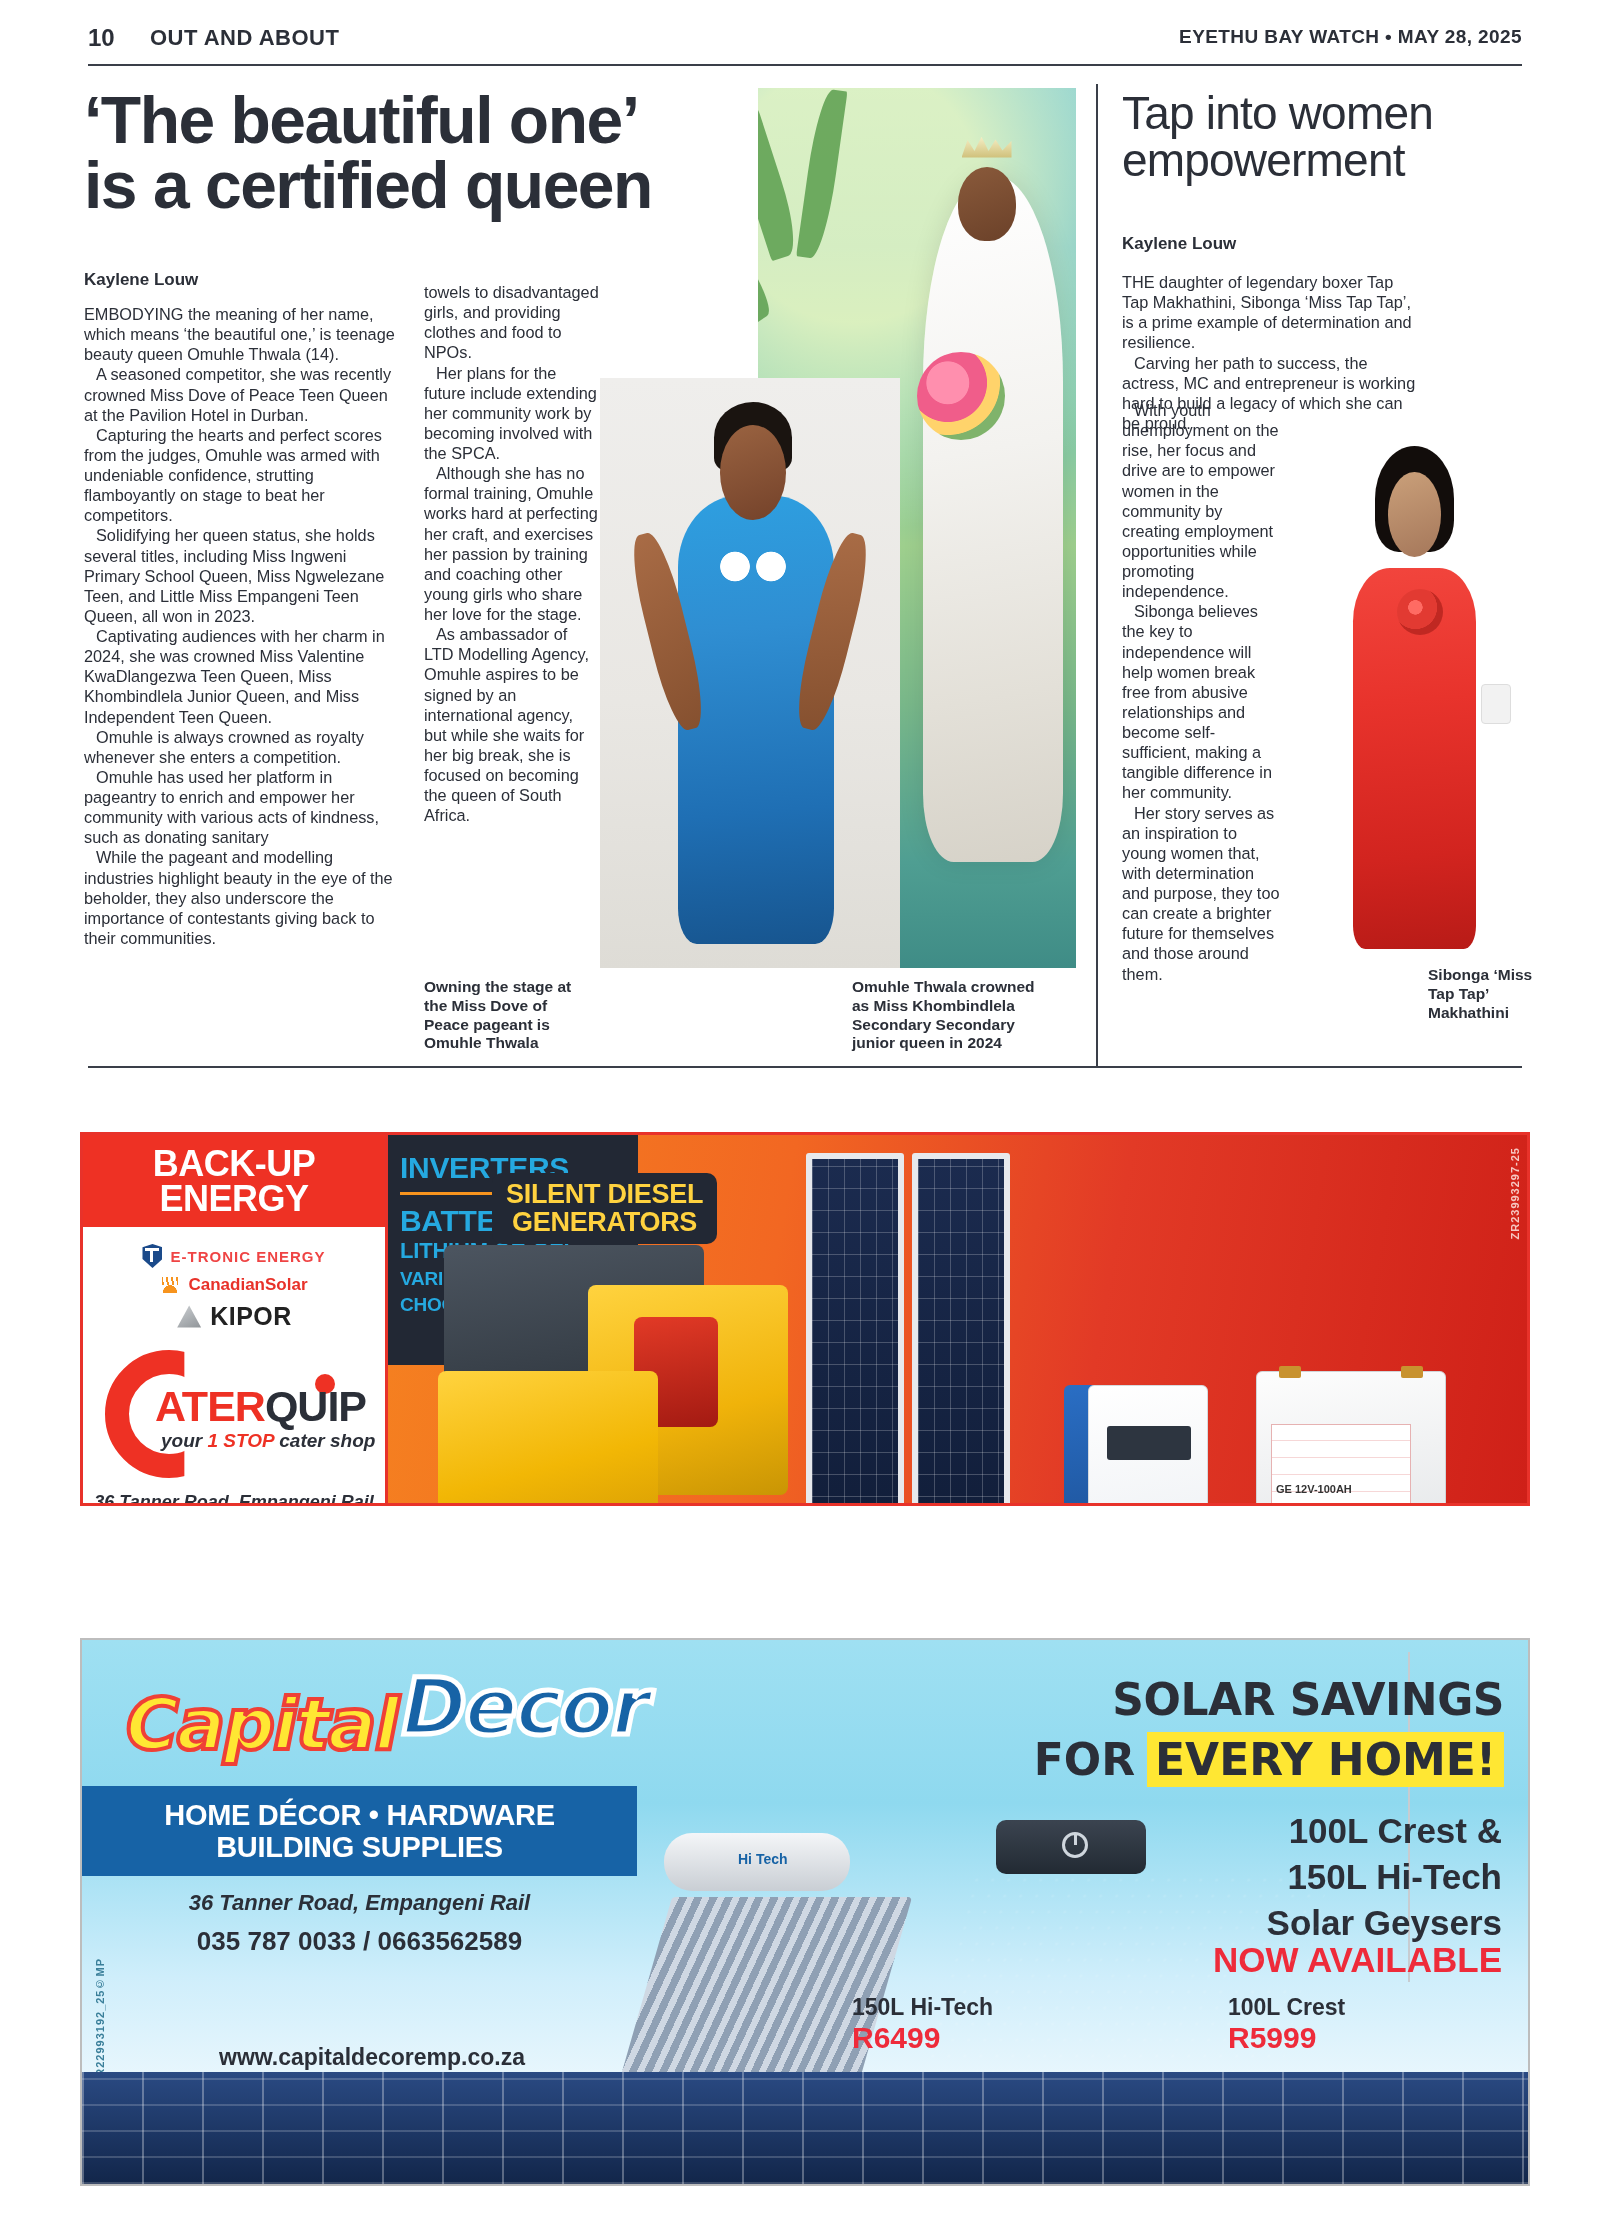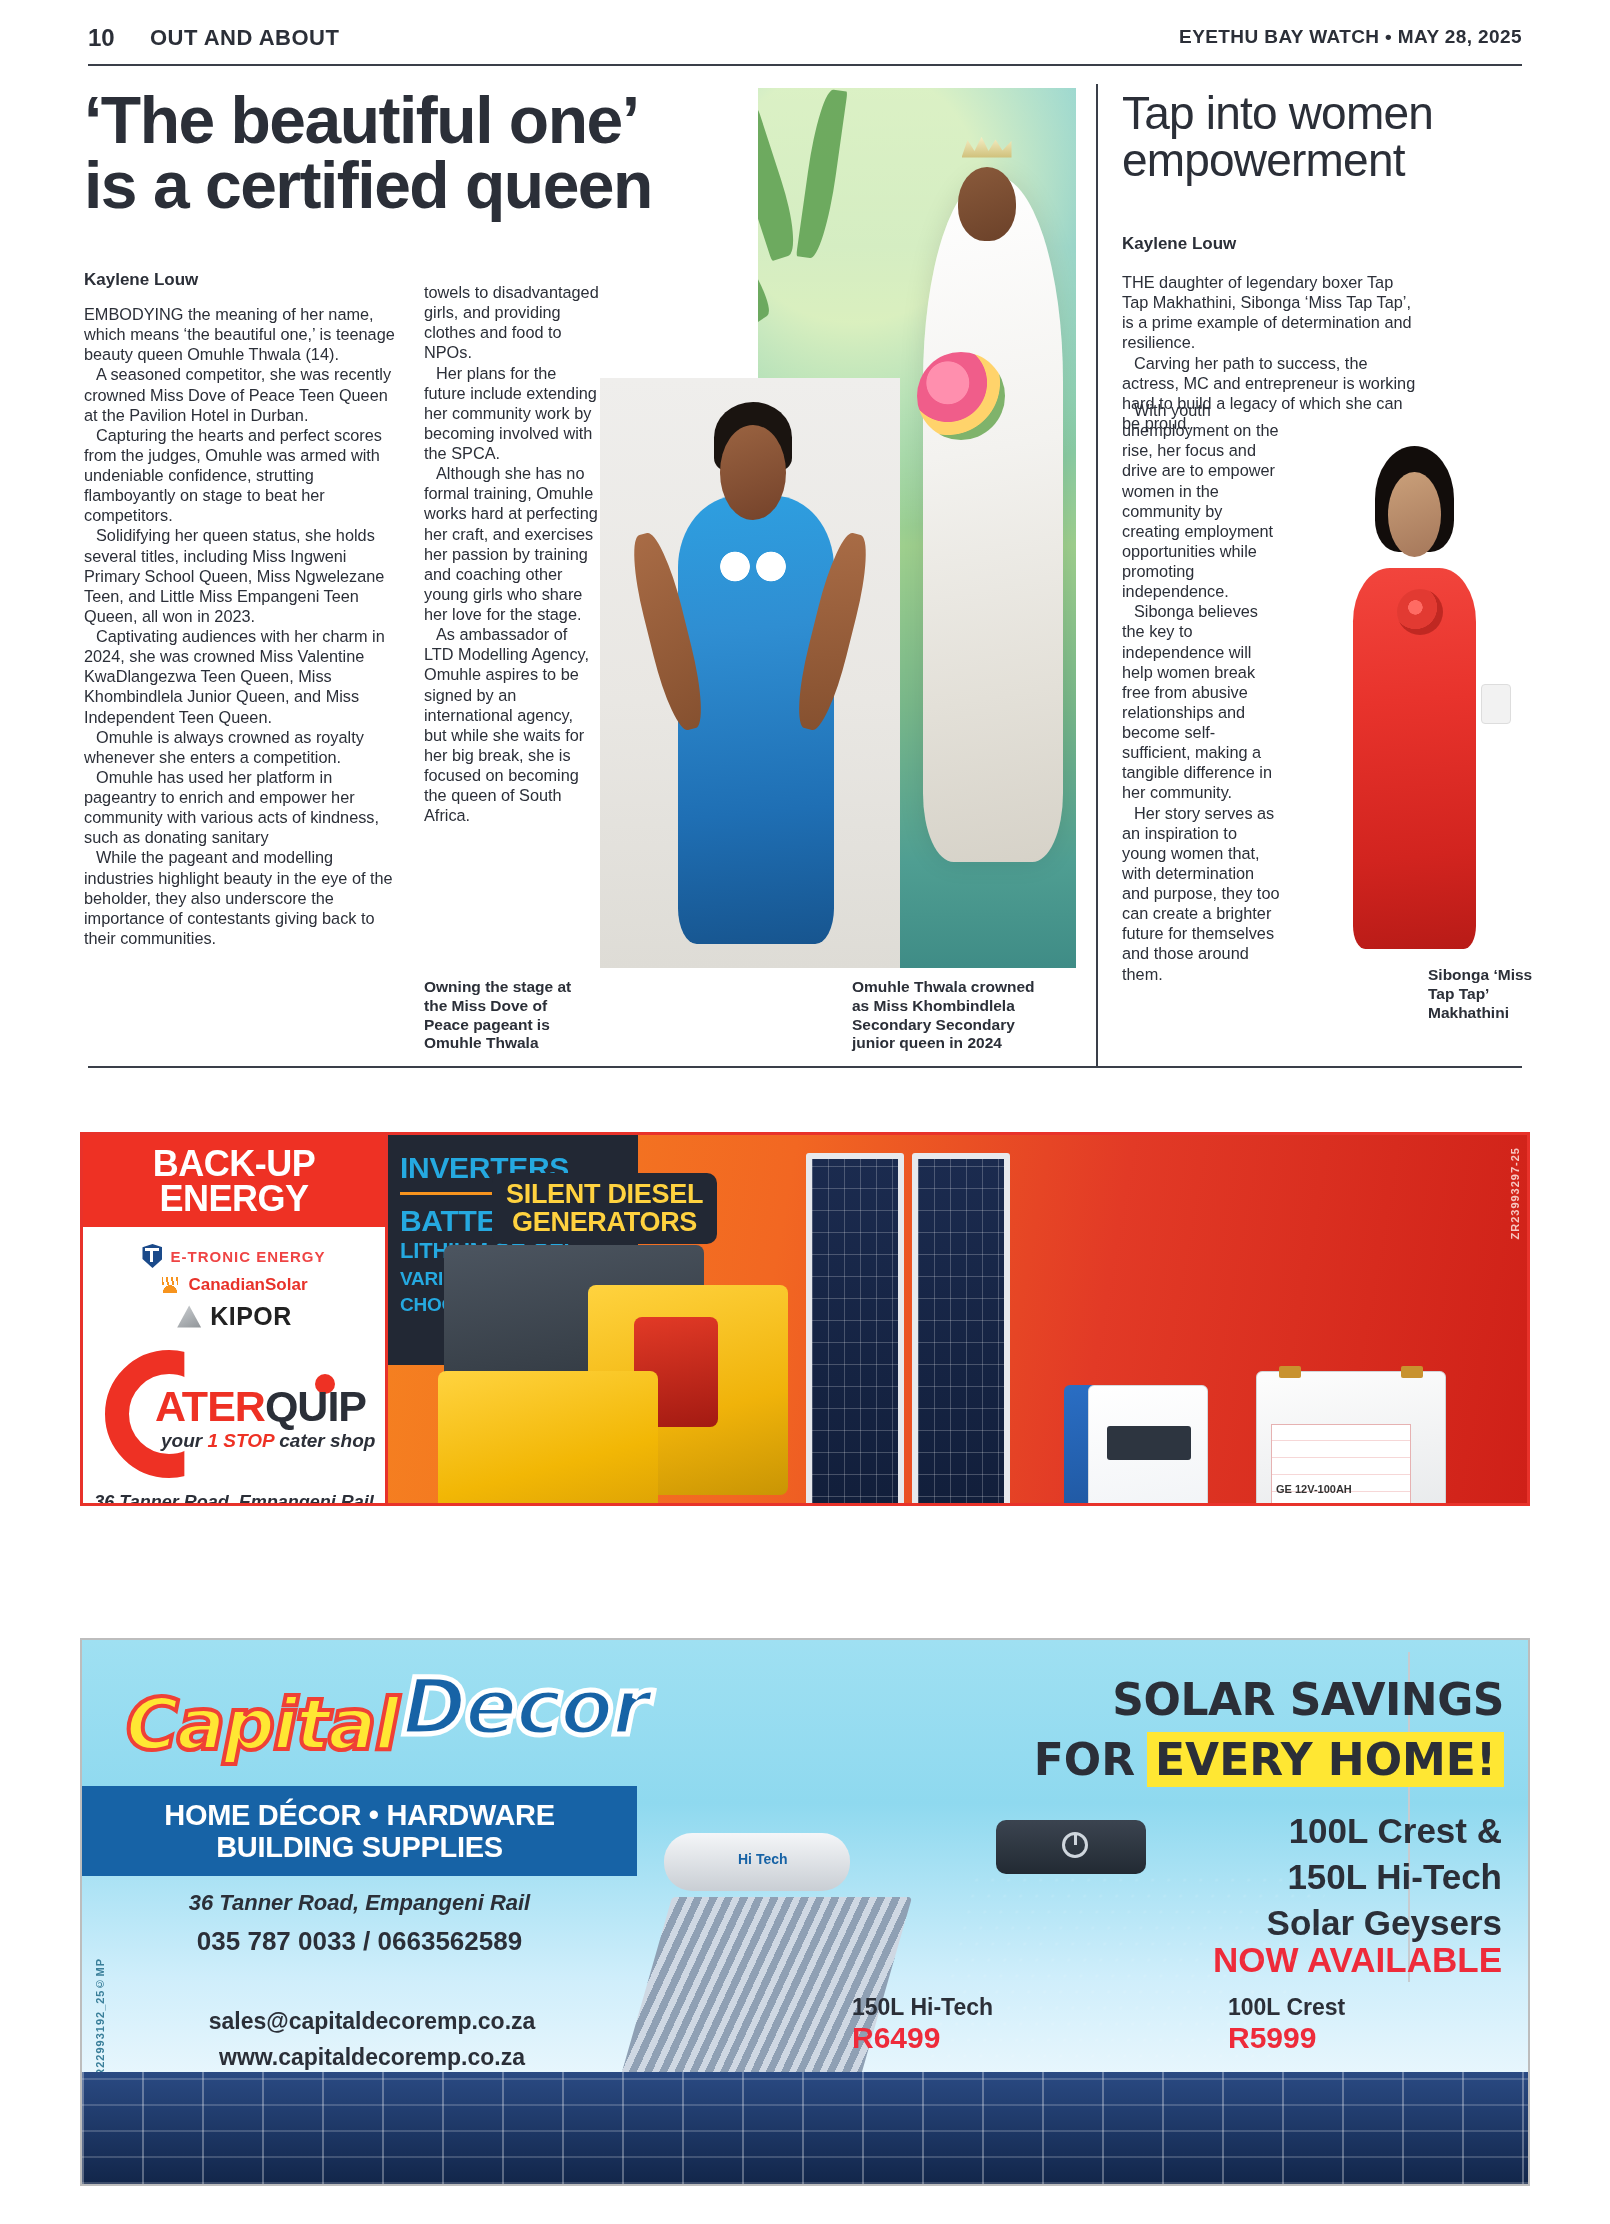--- a/index.html
+++ b/index.html
@@ -533,21 +533,20 @@
     <div class="dec-word">Decor</div>
   </div>
 
   <div class="ad2-blueband">
     <div>HOME DÉCOR • HARDWARE</div>
     <div>BUILDING SUPPLIES</div>
   </div>
 
   <div class="ad2-addr">36 Tanner Road, Empangeni Rail</div>
   <div class="ad2-phone">035 787 0033 / 0663562589</div>
-  <div class="ad2-mail">sales@capitaldecoremp.co.za</div>
   <div class="ad2-web">www.capitaldecoremp.co.za</div>
   <div class="refcode" id="ad2-ref">ZR22993192_25©MP</div>
 
   <div class="ad2-divider"></div>
 
   <div class="ss-line1">SOLAR SAVINGS</div>
   <div class="ss-line2wrap">
     <span class="ss-for">FOR</span>
     <span class="ss-hl">EVERY HOME!</span>
   </div>

